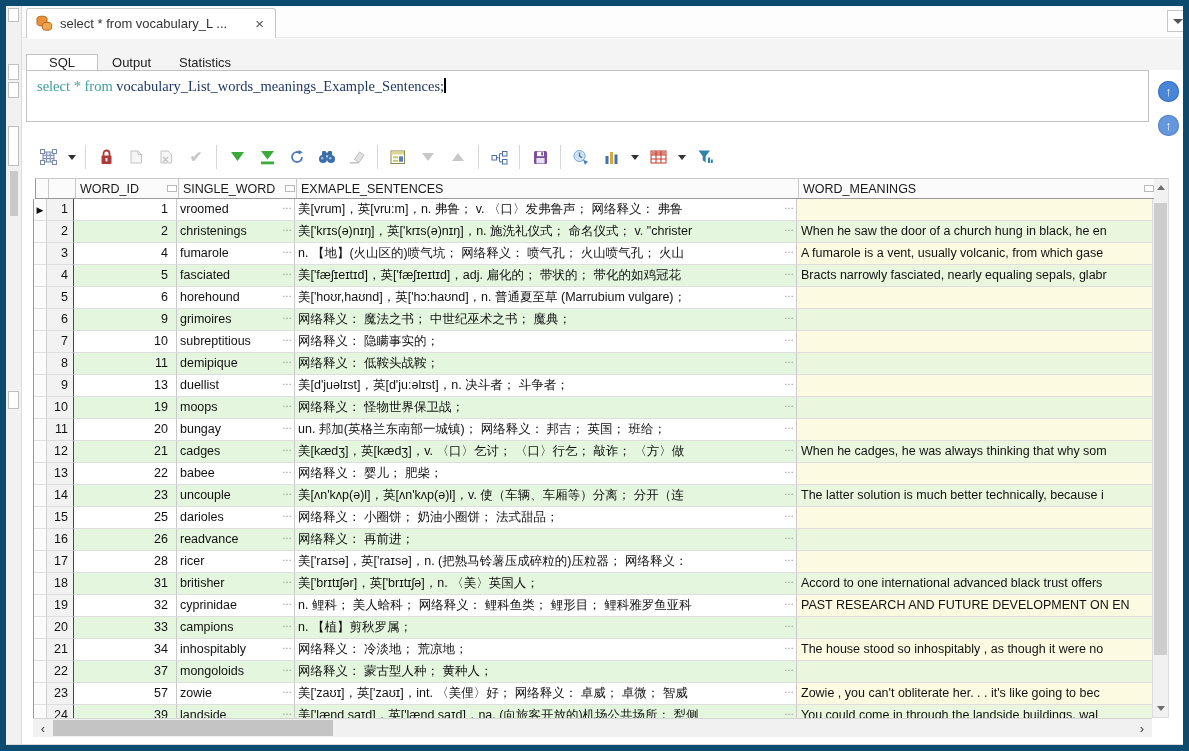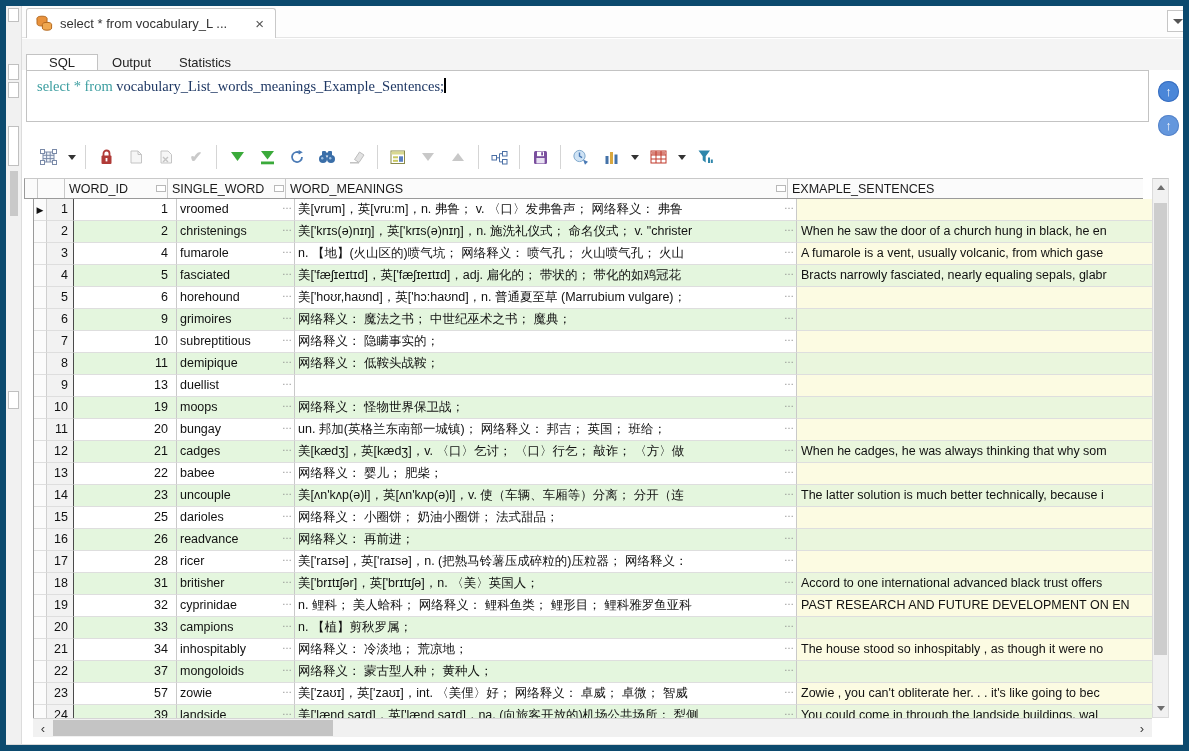--- a/index.html
+++ b/index.html
@@ -37,21 +37,21 @@
   .toolbar{position:absolute;left:27px;top:136px;height:30px;display:flex;align-items:center}
   .tbtn{width:30px;height:26px;display:flex;align-items:center;justify-content:center}
   .tbtn.narrow{width:17px}
   .tsep{width:1px;height:24px;background:#d5d5d5;margin:0 5px}
   .tri-dn{width:0;height:0;border-left:4px solid transparent;border-right:4px solid transparent;border-top:5px solid #333}
   .tri-dn.dis{border-top-color:#c8c8c8;border-left-width:6px;border-right-width:6px;border-top-width:8px}
   .tri-up.dis{width:0;height:0;border-left:6px solid transparent;border-right:6px solid transparent;border-bottom:8px solid #c8c8c8}
   .chk{color:#c9c9c9;font-size:15px;font-weight:bold}
 
   
-  .grid-header{position:absolute;left:18px;top:172px;width:1119px;height:21px;display:grid;
+  .grid-header{position:absolute;left:29px;top:172px;width:1119px;height:21px;display:grid;
       grid-template-columns:13px 27px 103px 118px 502px 356px;background:#fbfbfb;
       border-left:1px solid #9a9a9a;border-top:1px solid #c9c9c9;border-bottom:1px solid #9a9a9a;z-index:2}
   .hc{display:flex;align-items:center;font-size:12.5px;color:#1a1a1a;padding-left:4px;border-right:1px solid #c9c9c9;overflow:hidden;white-space:nowrap}
   .hc:last-child{border-right:none}
   .hbox{width:10px;height:7px;border:1px solid #b9b9b9;background:#fff;margin-left:auto;margin-right:1px;flex:0 0 auto}
   .grid-body{position:absolute;left:27px;top:193px;width:1119px;height:519px;overflow:hidden;border-left:1px solid #9a9a9a}
   .grow{display:grid;grid-template-columns:13px 27px 103px 118px 502px 356px;height:22px}
   .c{position:relative;font-size:12.5px;line-height:21px;white-space:nowrap;overflow:hidden;border-right:1px solid #c9c9c9;border-bottom:1px solid #dedede;padding:0 3px;color:#111}
   .c.marker{background:#fbfbfb;border-right-color:#cfcfcf;font-size:9px;text-align:center;padding:0;line-height:22px}
   .c.rn{background:#f2f2f2;border-right:1px solid #4a4a4a;text-align:right;padding-right:5px}
@@ -283,25 +283,25 @@
     <div class="hc"></div>
     <div class="hc">
         <span>WORD_ID</span>
         <span class="hbox"></span>
       </div>
     <div class="hc">
         <span>SINGLE_WORD</span>
         <span class="hbox"></span>
       </div>
     <div class="hc">
+        <span>EXMAPLE_SENTENCES</span>
+      </div>
+    <div class="hc">
         <span>WORD_MEANINGS</span>
         <span class="hbox"></span>
-      </div>
-    <div class="hc">
-        <span>EXMAPLE_SENTENCES</span>
       </div>
   </div>
 
   <div class="grid-body">
       <div class="grow odd">
         <div class="c marker"><span>▶</span></div>
         <div class="c rn"><span>1</span></div>
         <div class="c id"><span>1</span></div>
         <div class="c w"><span>vroomed</span><span class="dots">…</span></div>
         <div class="c m"><span>美[vrum]，英[vru:m]，n. 弗鲁； v. 〈口〉发弗鲁声； 网络释义： 弗鲁</span><span class="dots">…</span></div>
@@ -361,21 +361,21 @@
         <div class="c id"><span>11</span></div>
         <div class="c w"><span>demipique</span><span class="dots">…</span></div>
         <div class="c m"><span>网络释义： 低鞍头战鞍；</span><span class="dots">…</span></div>
         <div class="c e"><span></span></div>
       </div>
       <div class="grow odd">
         <div class="c marker"><span></span></div>
         <div class="c rn"><span>9</span></div>
         <div class="c id"><span>13</span></div>
         <div class="c w"><span>duellist</span><span class="dots">…</span></div>
-        <div class="c m"><span class="dots">…</span></div>
+        <div class="c m"><span>美[d'juəlɪst]，英[d'ju:əlɪst]，n. 决斗者； 斗争者；</span><span class="dots">…</span></div>
         <div class="c e"><span></span></div>
       </div>
       <div class="grow even">
         <div class="c marker"><span></span></div>
         <div class="c rn"><span>10</span></div>
         <div class="c id"><span>19</span></div>
         <div class="c w"><span>moops</span><span class="dots">…</span></div>
         <div class="c m"><span>网络释义： 怪物世界保卫战；</span><span class="dots">…</span></div>
         <div class="c e"><span></span></div>
       </div>

